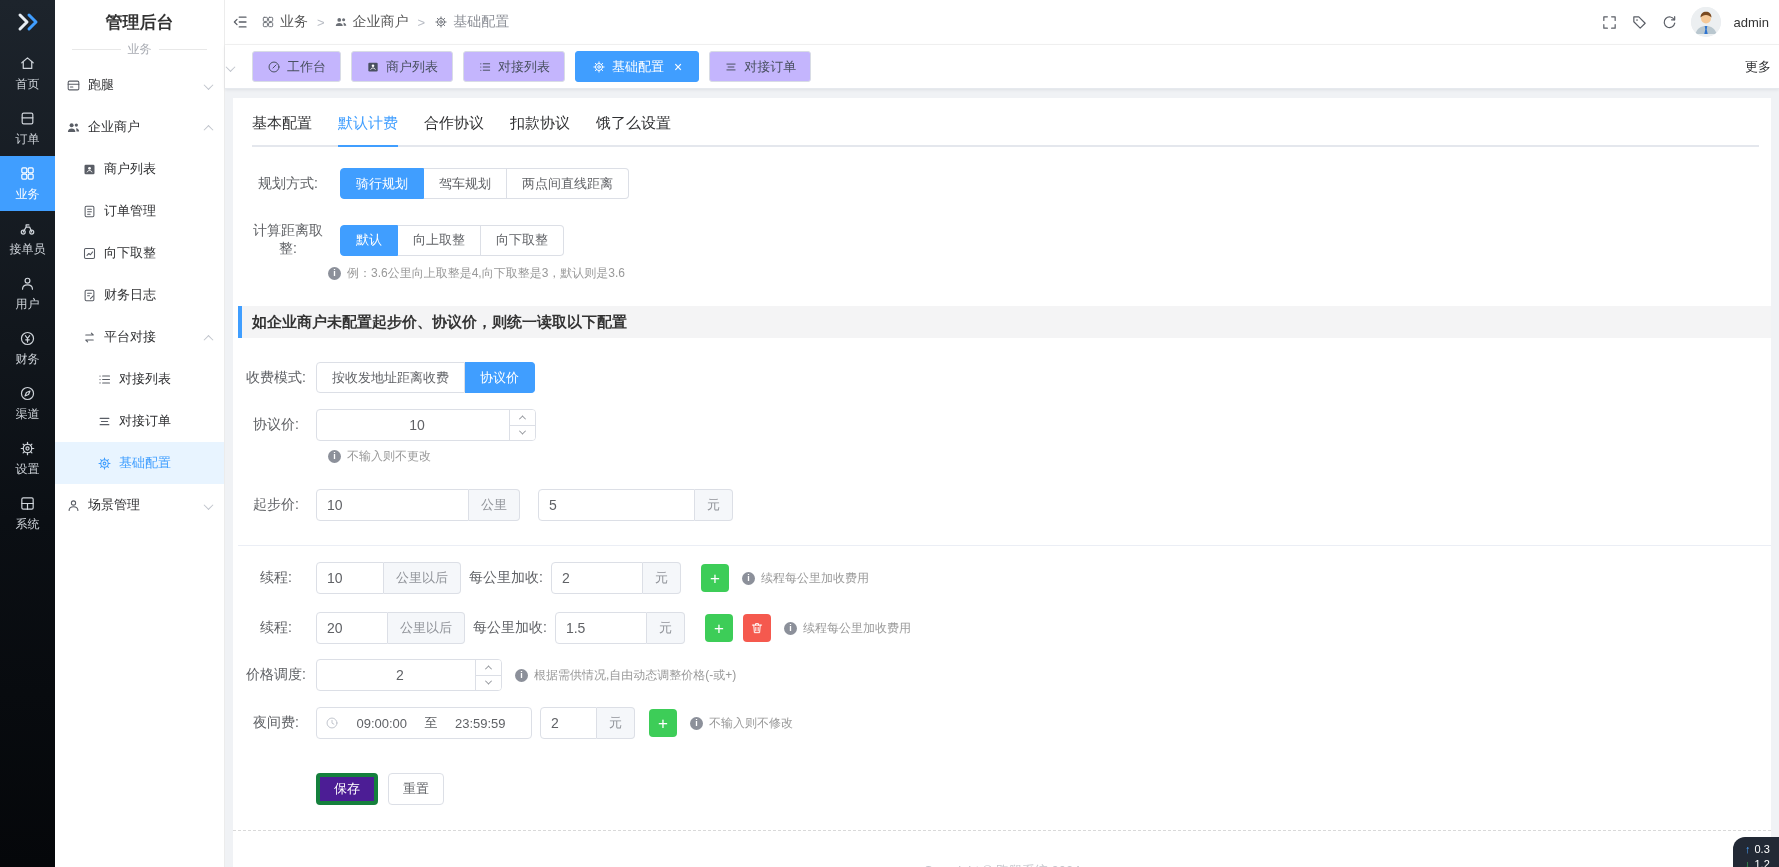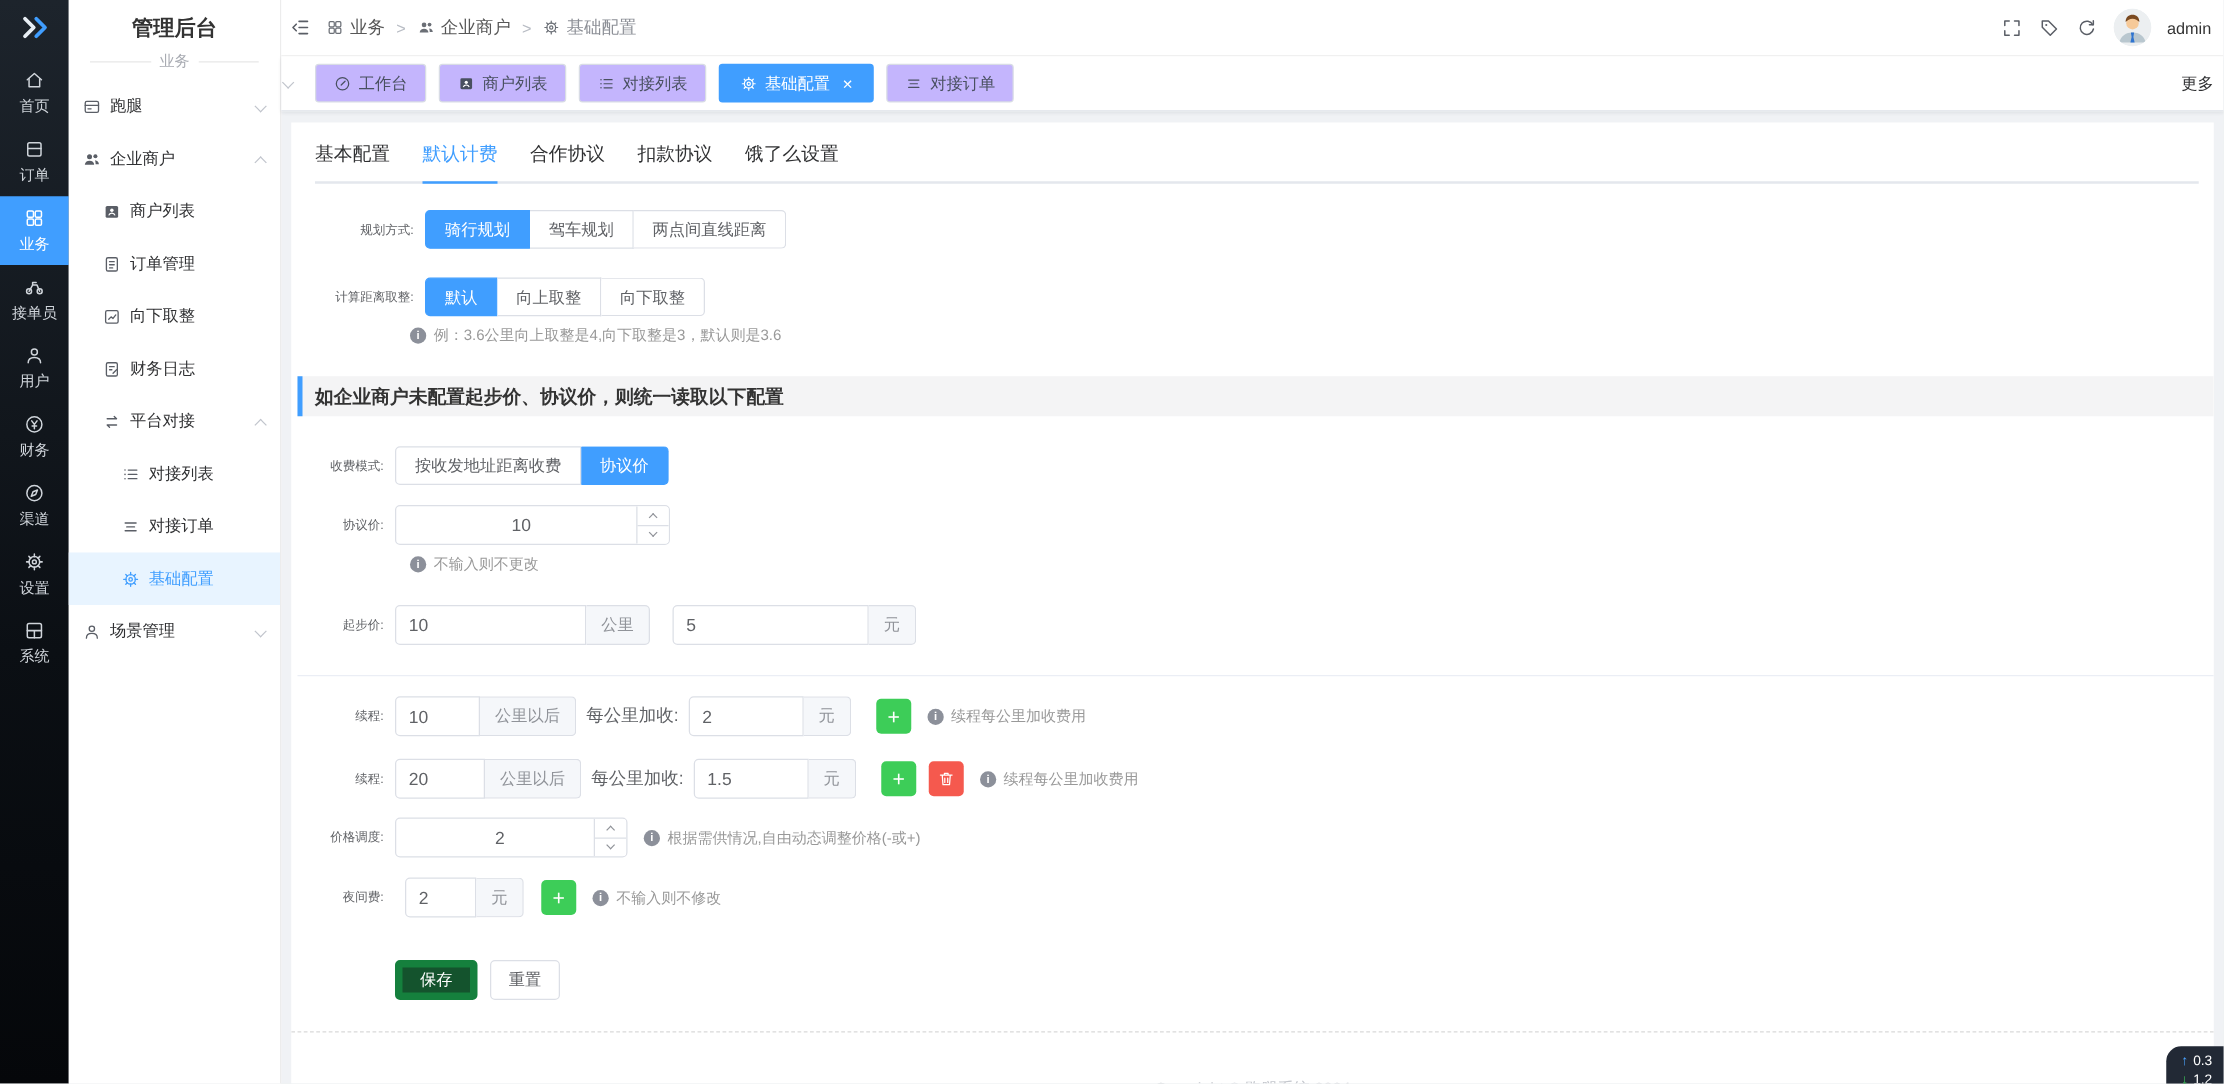--- a/index.html
+++ b/index.html
@@ -58,21 +58,21 @@
   .panel { position:relative; background:#fff; height:100%; padding:0 12px; overflow:hidden; }
 
   
   .etabs { display:flex; gap:26px; margin-left:7px; border-bottom:2px solid #e4e7ed; }
   .etab { padding:16px 0 12px; font-size:15px; color:#303133; cursor:pointer; position:relative; }
   .etab.active { color:#409EFF; font-weight:500; }
   .etab.active::after { content:""; position:absolute; left:0; right:0; bottom:-2px; height:2px; background:#409EFF; }
 
   
   .frow { display:flex; align-items:center; }
-  .flabel { width:95px; flex-shrink:0; text-align:right; padding-right:9px; font-size:10px; color:#606266; }
+  .flabel { width:95px; flex-shrink:0; text-align:center; padding-right:9px; font-size:14px; color:#606266; }
   .flabel.narrow { width:71px; }
   .btngroup { display:flex; }
   .gbtn { height:31px; padding:0 15px; border:1px solid #dcdfe6; border-left:none; background:#fff; color:#606266; font-size:13px; display:flex; align-items:center; cursor:pointer; white-space:nowrap; }
   .gbtn:first-child { border-left:1px solid #dcdfe6; border-radius:4px 0 0 4px; }
   .gbtn:last-child { border-radius:0 4px 4px 0; }
   .gbtn.active { background:#409EFF; border-color:#409EFF; color:#fff; }
   .hintrow { display:flex; align-items:center; gap:6px; margin:7px 0 0 83px; font-size:12px; color:#999; }
   .info { width:13px; height:13px; border-radius:50%; background:#8c909a; color:#fff; font-size:9px; font-weight:700; line-height:13px; text-align:center; flex-shrink:0; }
   .info::before { content:"i"; }
   .secbar { display:flex; align-items:center; height:32px; background:#f4f4f5; border-left:4px solid #409EFF; padding-left:10px; margin:24px -12px 0 -7px; font-size:15px; font-weight:700; color:#333; }
@@ -100,21 +100,21 @@
 
   .range-box { display:flex; align-items:center; width:216px; height:32px; border:1px solid #dcdfe6; border-radius:4px; padding:0 8px; color:#606266; font-size:13px; }
   .range-box .clock { width:14px; height:14px; color:#c0c4cc; flex-shrink:0; }
   .range-val { flex:1; text-align:center; }
   .range-sep { color:#606266; }
 
   .divider { height:1px; background:#ebeef5; margin:24px -12px 0 -7px; }
   .dashed { border-top:1px dashed #d9d9d9; margin:25px -12px 0 -12px; }
 
   .btn { height:32px; border-radius:4px; font-size:13px; cursor:pointer; display:inline-flex; align-items:center; padding:0 14px; }
-  .btn-primary { background:#14532d; border:6px solid #15803d; color:#fff; }
+  .btn-primary { background:#4c1d95; border:4px solid #15803d; color:#fff; }
   .btn-default { background:#fff; border:1px solid #dcdfe6; color:#606266; margin-left:10px; }
 
   .copyright { position:absolute; left:0; right:0; top:764px; text-align:center; font-size:13px; color:#c4c7cd; }
 
   .monitor { position:absolute; right:-14px; bottom:-18px; width:60px; height:48px; background:#222935; border-radius:12px; color:#fff; font-size:11px; padding:5px 0 0 12px; z-index:5; }
   .mrow { display:flex; align-items:center; gap:4px; line-height:15px; }
   .m-up::before { content:"↑"; color:#4aa3ff; }
   .m-down::before { content:"↓"; color:#3DCD58; }
 
   svg.st { stroke:currentColor; fill:none; stroke-width:1.7; stroke-linecap:round; stroke-linejoin:round; }
@@ -549,20 +549,29 @@
             </span>
           </div>
           <span class="inline-hint">
             <span class="info"></span>
             <span>根据需供情况,自由动态调整价格(-或+)</span>
           </span>
         </div>
 
         <div class="frow" style="margin-top:16px">
           <span class="flabel narrow">夜间费:</span>
+          <div class="range-box">
+            <svg class="st clock" viewBox="0 0 24 24">
+                <circle cx="12" cy="12" r="8.5"></circle>
+                <path d="M12 7.5v4.7l3.2 1.8"></path>
+              </svg>
+            <span class="range-val">09:00:00</span>
+            <span class="range-sep">至</span>
+            <span class="range-val">23:59:59</span>
+          </div>
           <div class="igroup" style="margin-left:8px">
             <div class="einput" style="width:57px">
                 <input type="text" value="2" style="">
               </div>
             <span class="append">元</span>
           </div>
           <button class="sq-btn green" style="margin-left:14px"></button>
           <span class="inline-hint">
             <span class="info"></span>
             <span>不输入则不修改</span>

